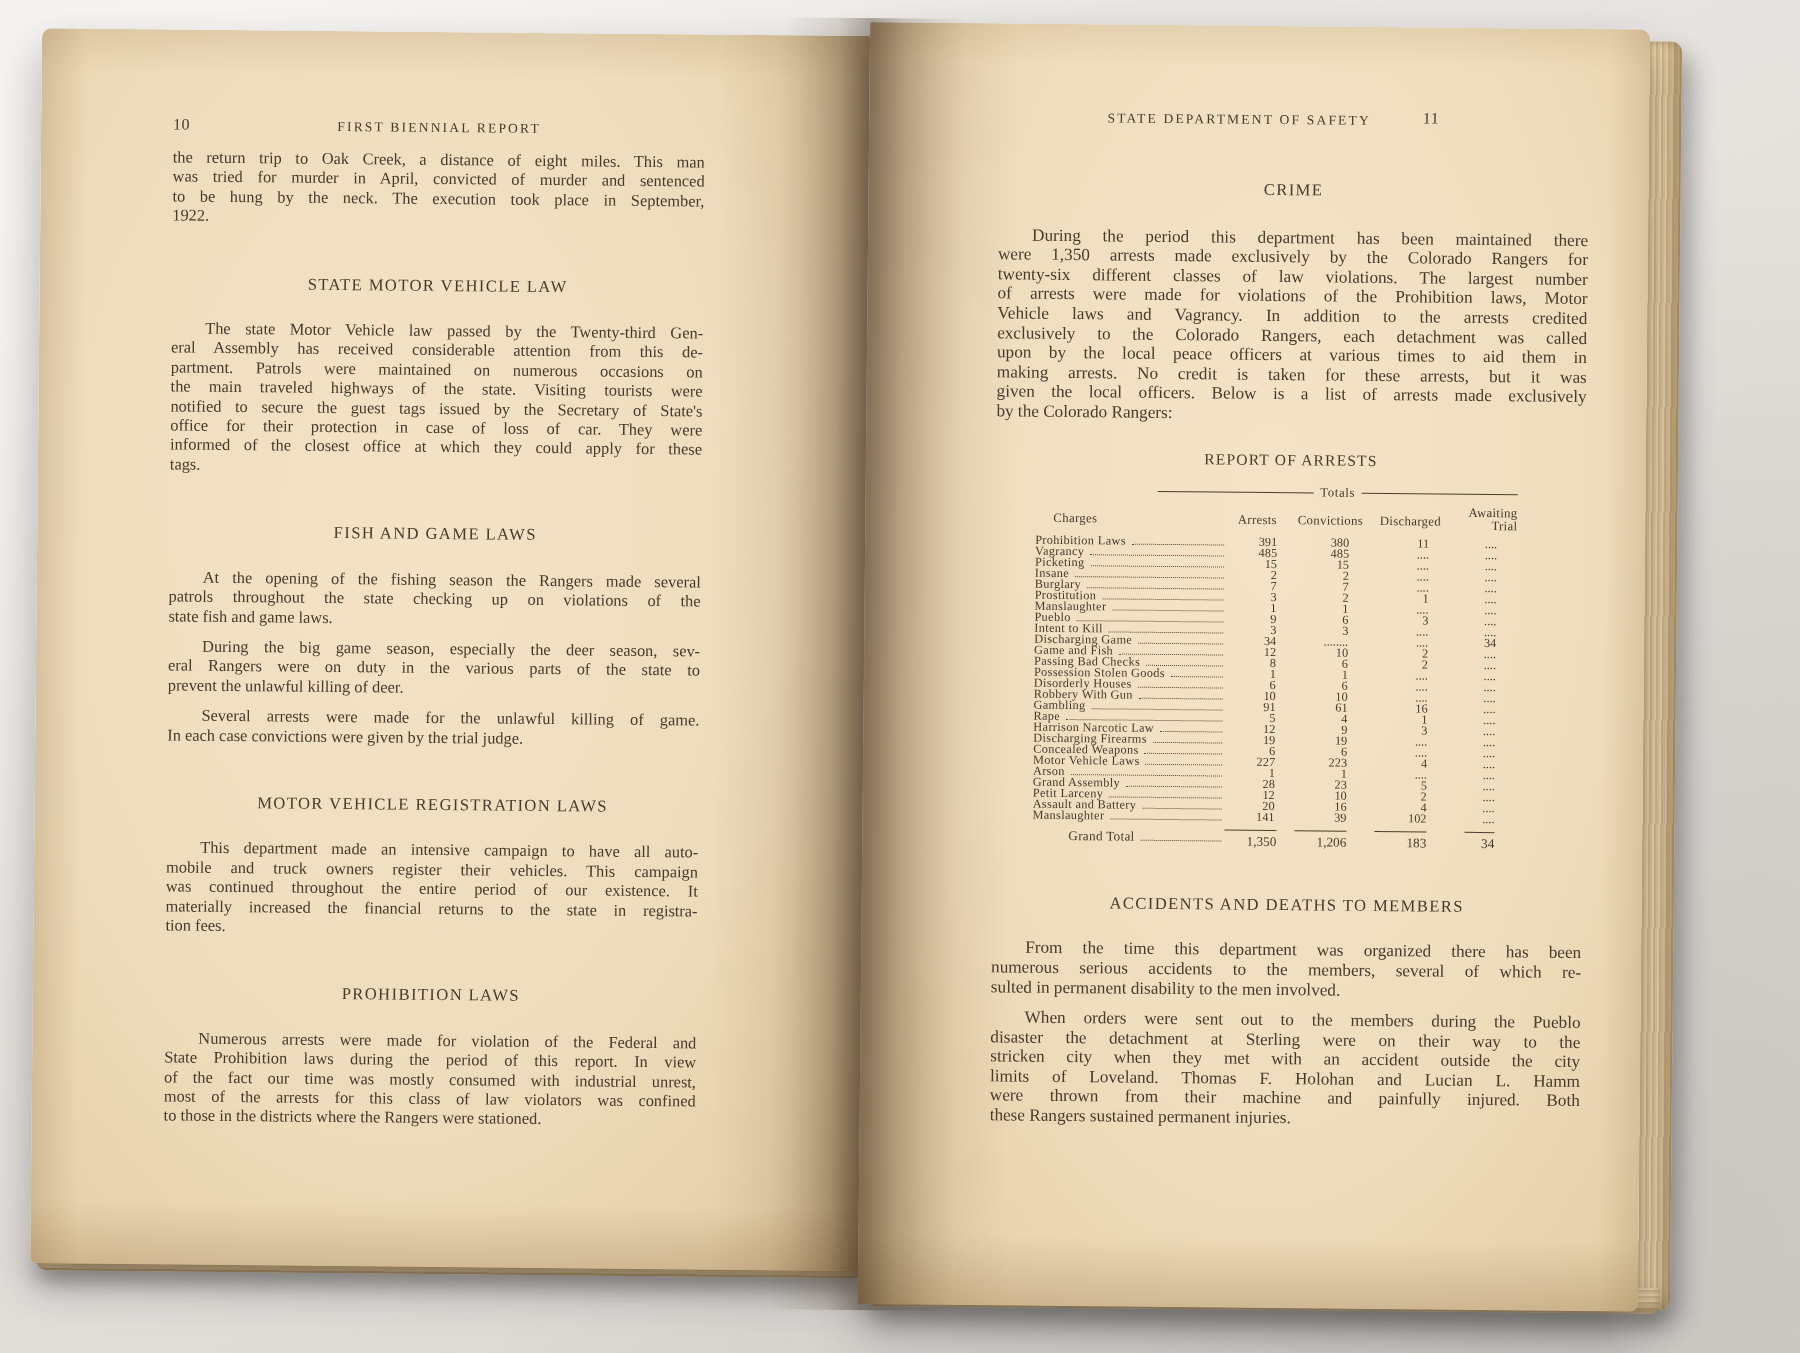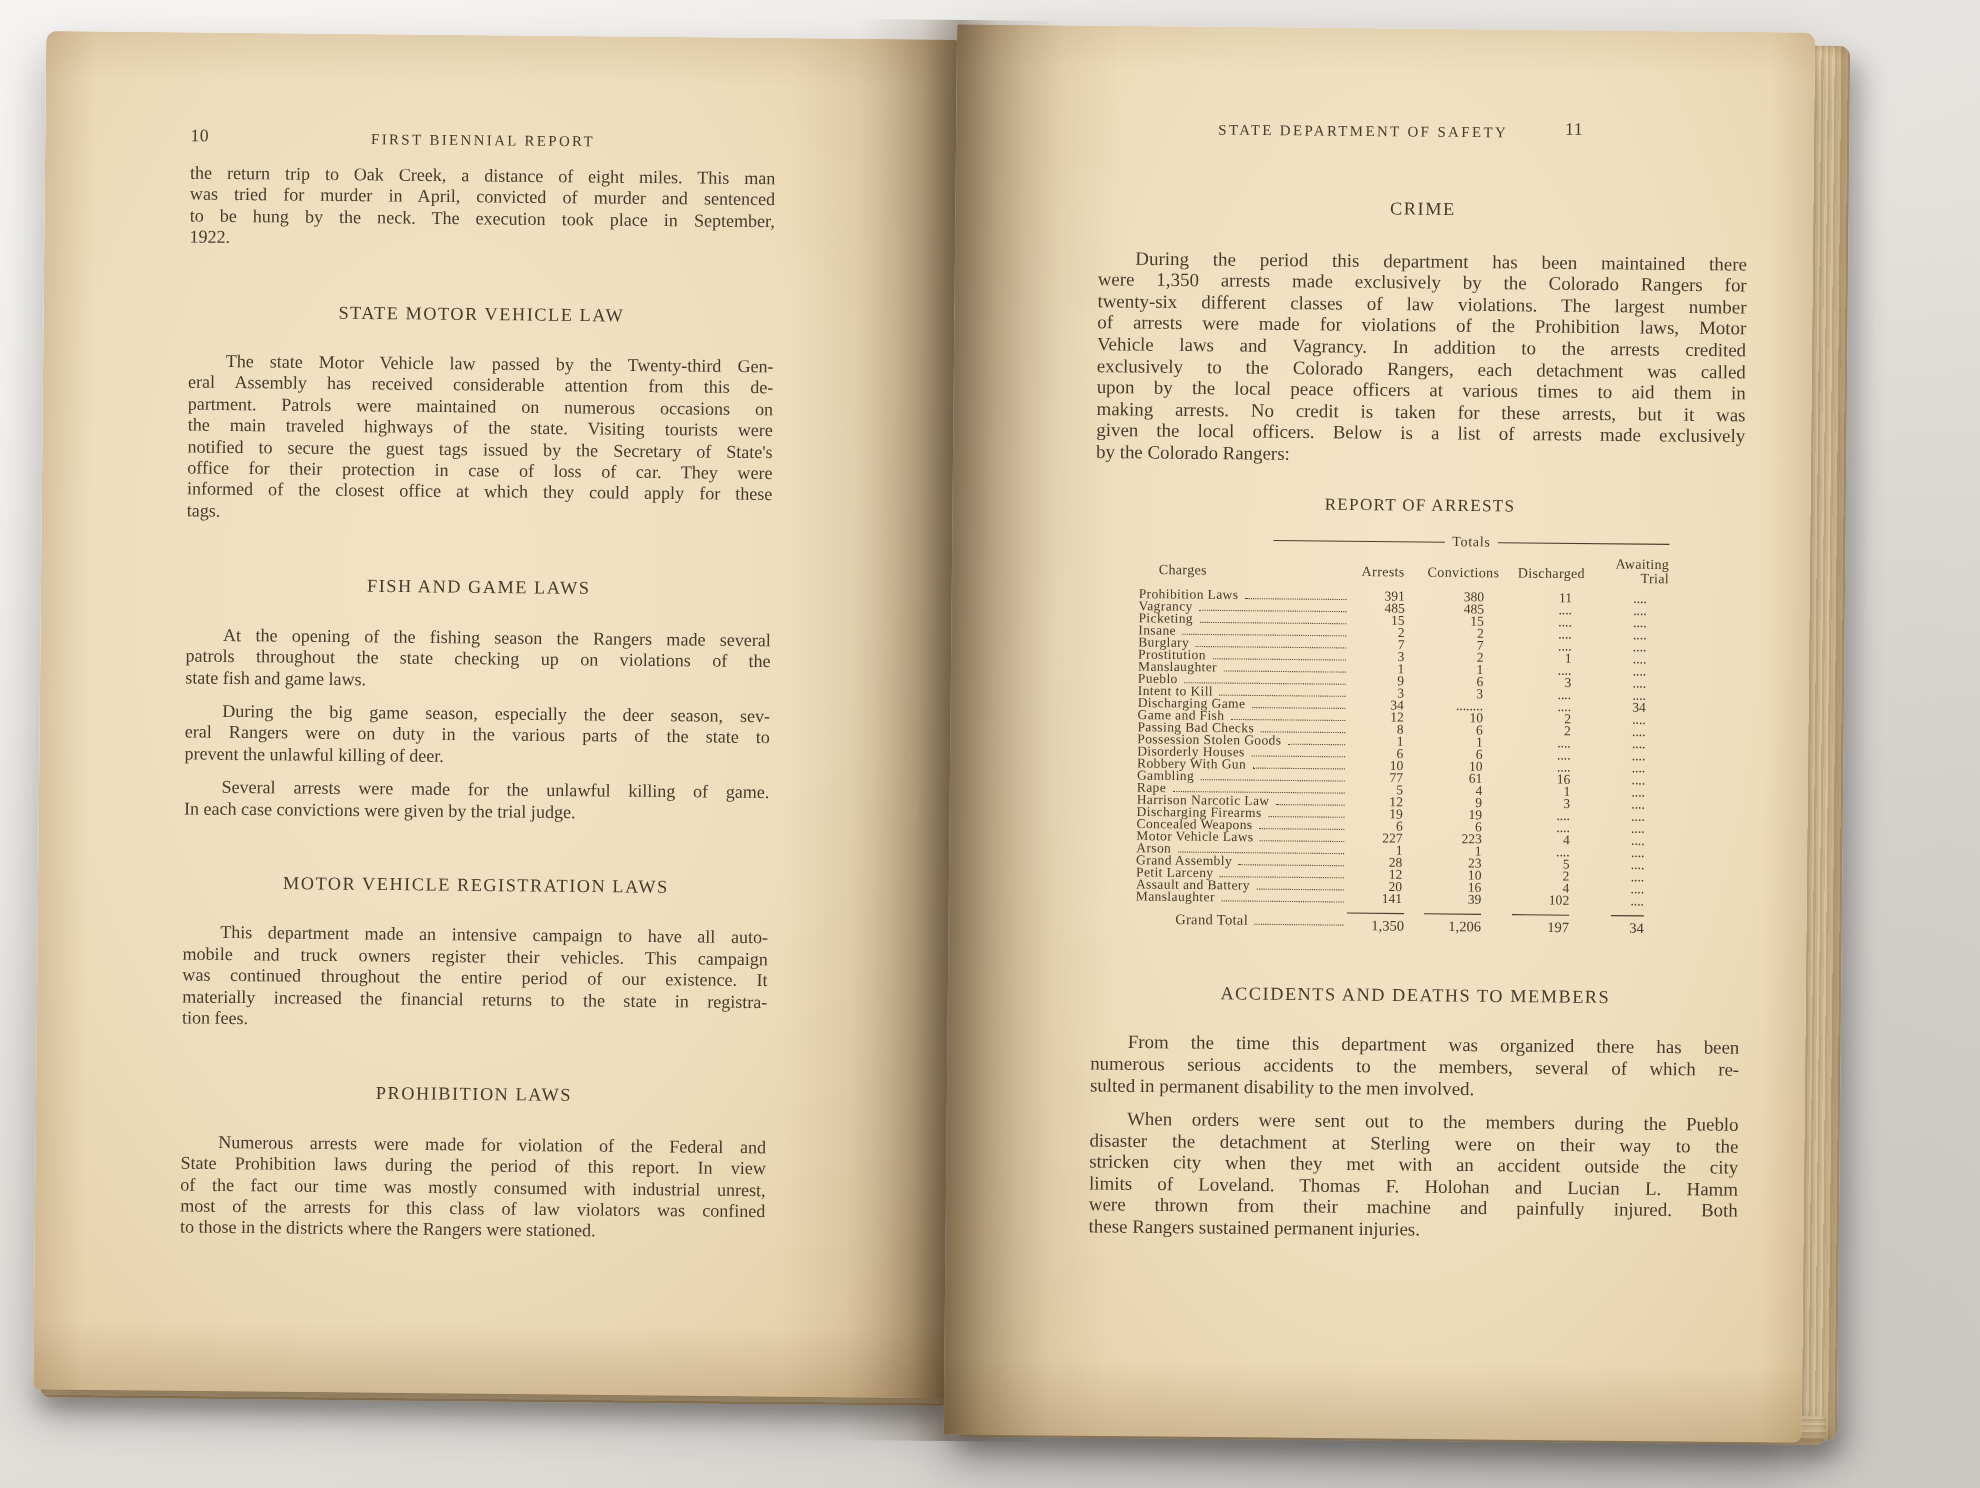--- a/index.html
+++ b/index.html
@@ -350,21 +350,21 @@
               <span class="num">10</span>
               <span class="num">10</span>
               <span class="num">....</span>
               <span class="num">....</span>
             </div>
             <div class="grid trow">
               <span class="ccell">
                 <span>Gambling</span>
                 <span class="ldr"></span>
               </span>
-              <span class="num">77</span>
+              <span class="num">91</span>
               <span class="num">61</span>
               <span class="num">16</span>
               <span class="num">....</span>
             </div>
             <div class="grid trow">
               <span class="ccell">
                 <span>Rape</span>
                 <span class="ldr"></span>
               </span>
               <span class="num">5</span>
@@ -463,21 +463,21 @@
               <span class="num">....</span>
             </div>
           </div>
         <div class="grid gtotal" id="table-total">
             <span class="ccell">
               <span>Grand Total</span>
               <span class="ldr"></span>
             </span>
             <span class="num"><span class="tnum">1,350</span></span>
             <span class="num"><span class="tnum">1,206</span></span>
-            <span class="num"><span class="tnum">197</span></span>
+            <span class="num"><span class="tnum">183</span></span>
             <span class="num"><span class="tnum" style="min-width: 30px;">34</span></span>
           </div>
       </div>
 
       <h2 class="section-heading accidents-h">ACCIDENTS AND DEATHS TO MEMBERS</h2>
       <div class="accidents-paras" id="accidents-paras">
           <div class="para">
             <div class="pline firstline ind">From the time this department was organized there has been</div>
             <div class="pline">numerous serious accidents to the members, several of which re-</div>
             <div class="pline lastline">sulted in permanent disability to the men involved.</div>

